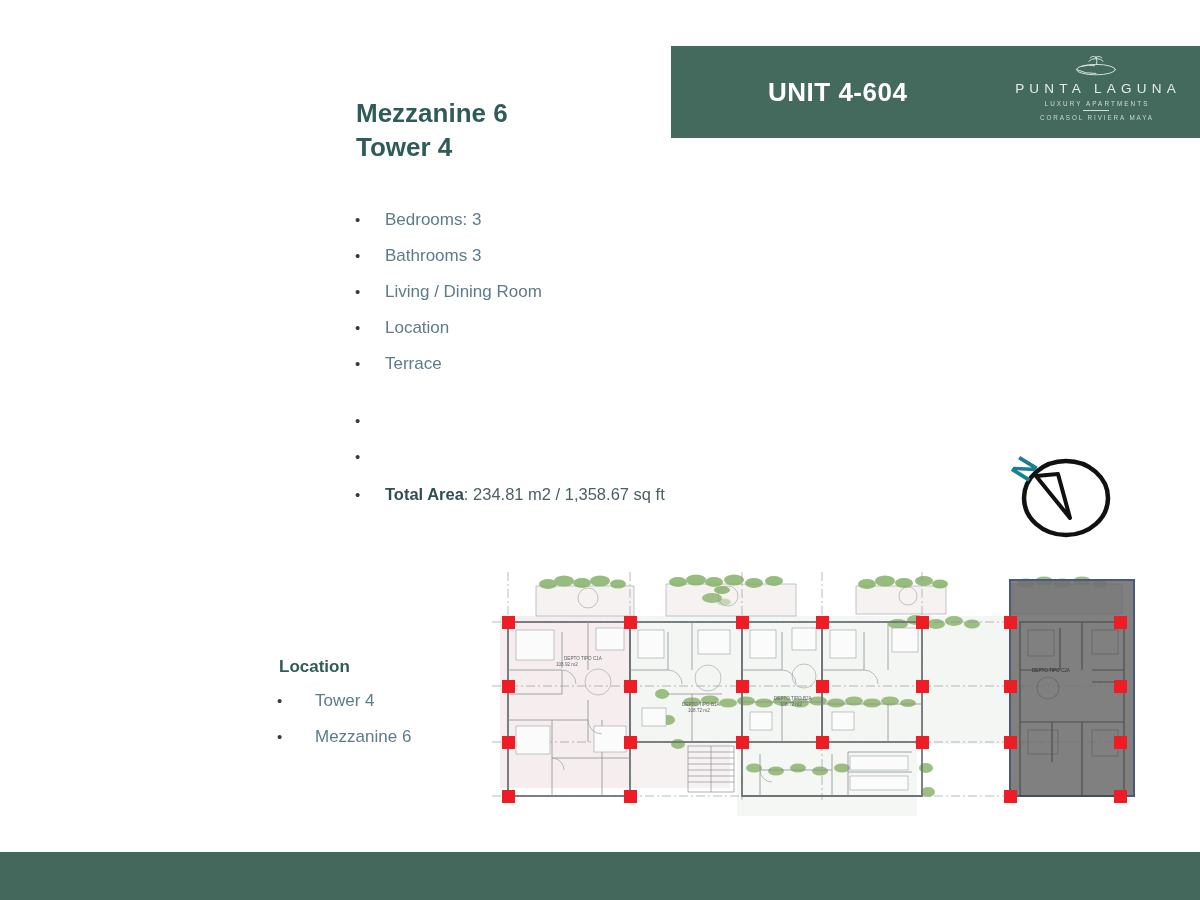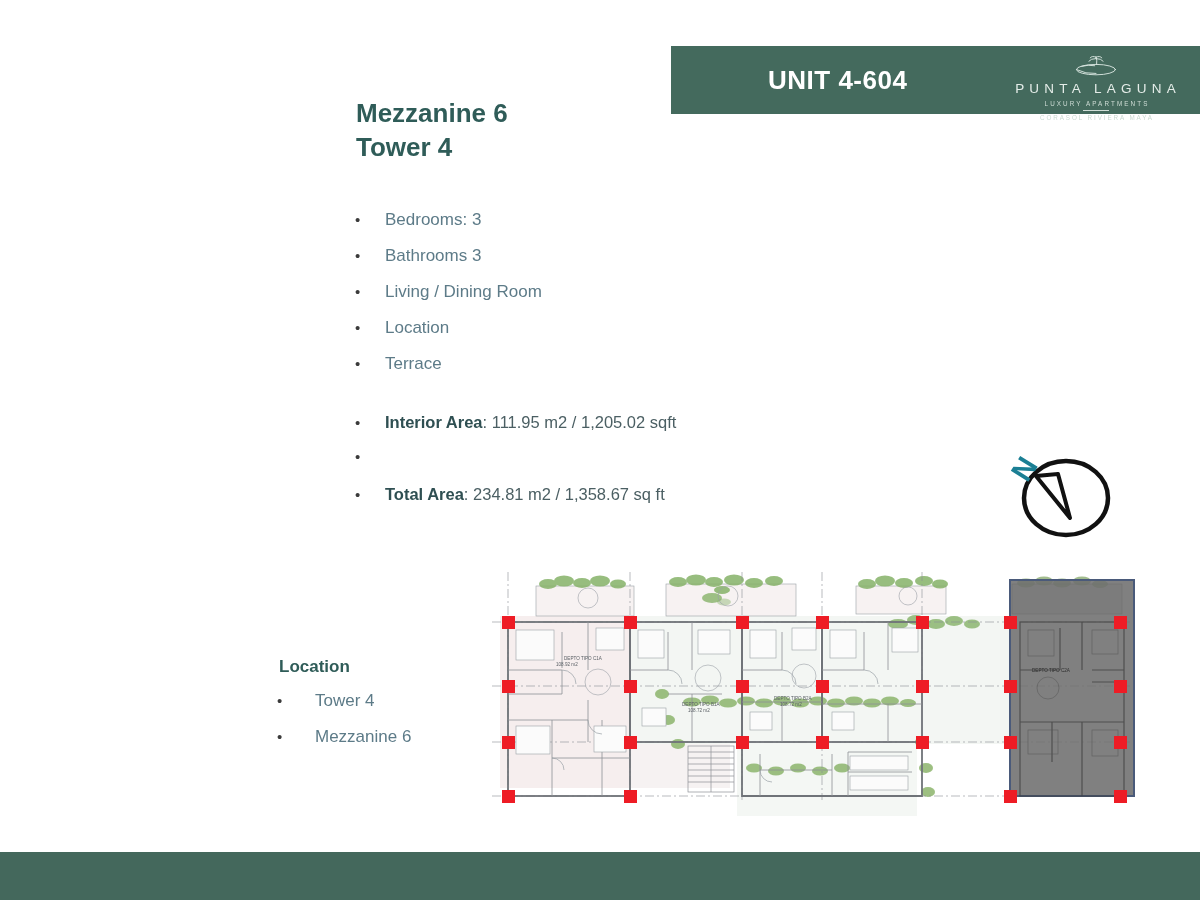--- a/index.html
+++ b/index.html
@@ -15,21 +15,21 @@
     font-family: "Liberation Sans", sans-serif;
     -webkit-font-smoothing: antialiased;
   }
 
   
   #header-banner {
     position: absolute;
     left: 671px;
     top: 46px;
     width: 529px;
-    height: 68px;
+    height: 92px;
     background: #446A5D;
     display: flex;
     align-items: center;
   }
   #unit-title {
     color: #ffffff;
     font-size: 26px;
     font-weight: bold;
     letter-spacing: 0.5px;
     margin-left: 97px;
@@ -212,21 +212,20 @@
   </li>
   <li class="bullet-row">
     <span class="bullet-dot">•</span>
     <span class="bullet-text">Terrace</span>
   </li>
 </ul>
 
 <ul class="bullet-list" id="areas-list">
   <li class="bullet-row">
     <span class="bullet-dot">•</span>
-    <span class="bullet-text"><span class="area-label">Interior Area</span><span>:  111.95 m2 / 1,205.02 sqft</span></span>
   </li>
   <li class="bullet-row">
     <span class="bullet-dot">•</span>
   </li>
   <li class="bullet-row">
     <span class="bullet-dot">•</span>
     <span class="bullet-text"><span class="area-label">Total Area</span><span>: 234.81 m2 /  1,358.67 sq ft</span></span>
   </li>
 </ul>
 

